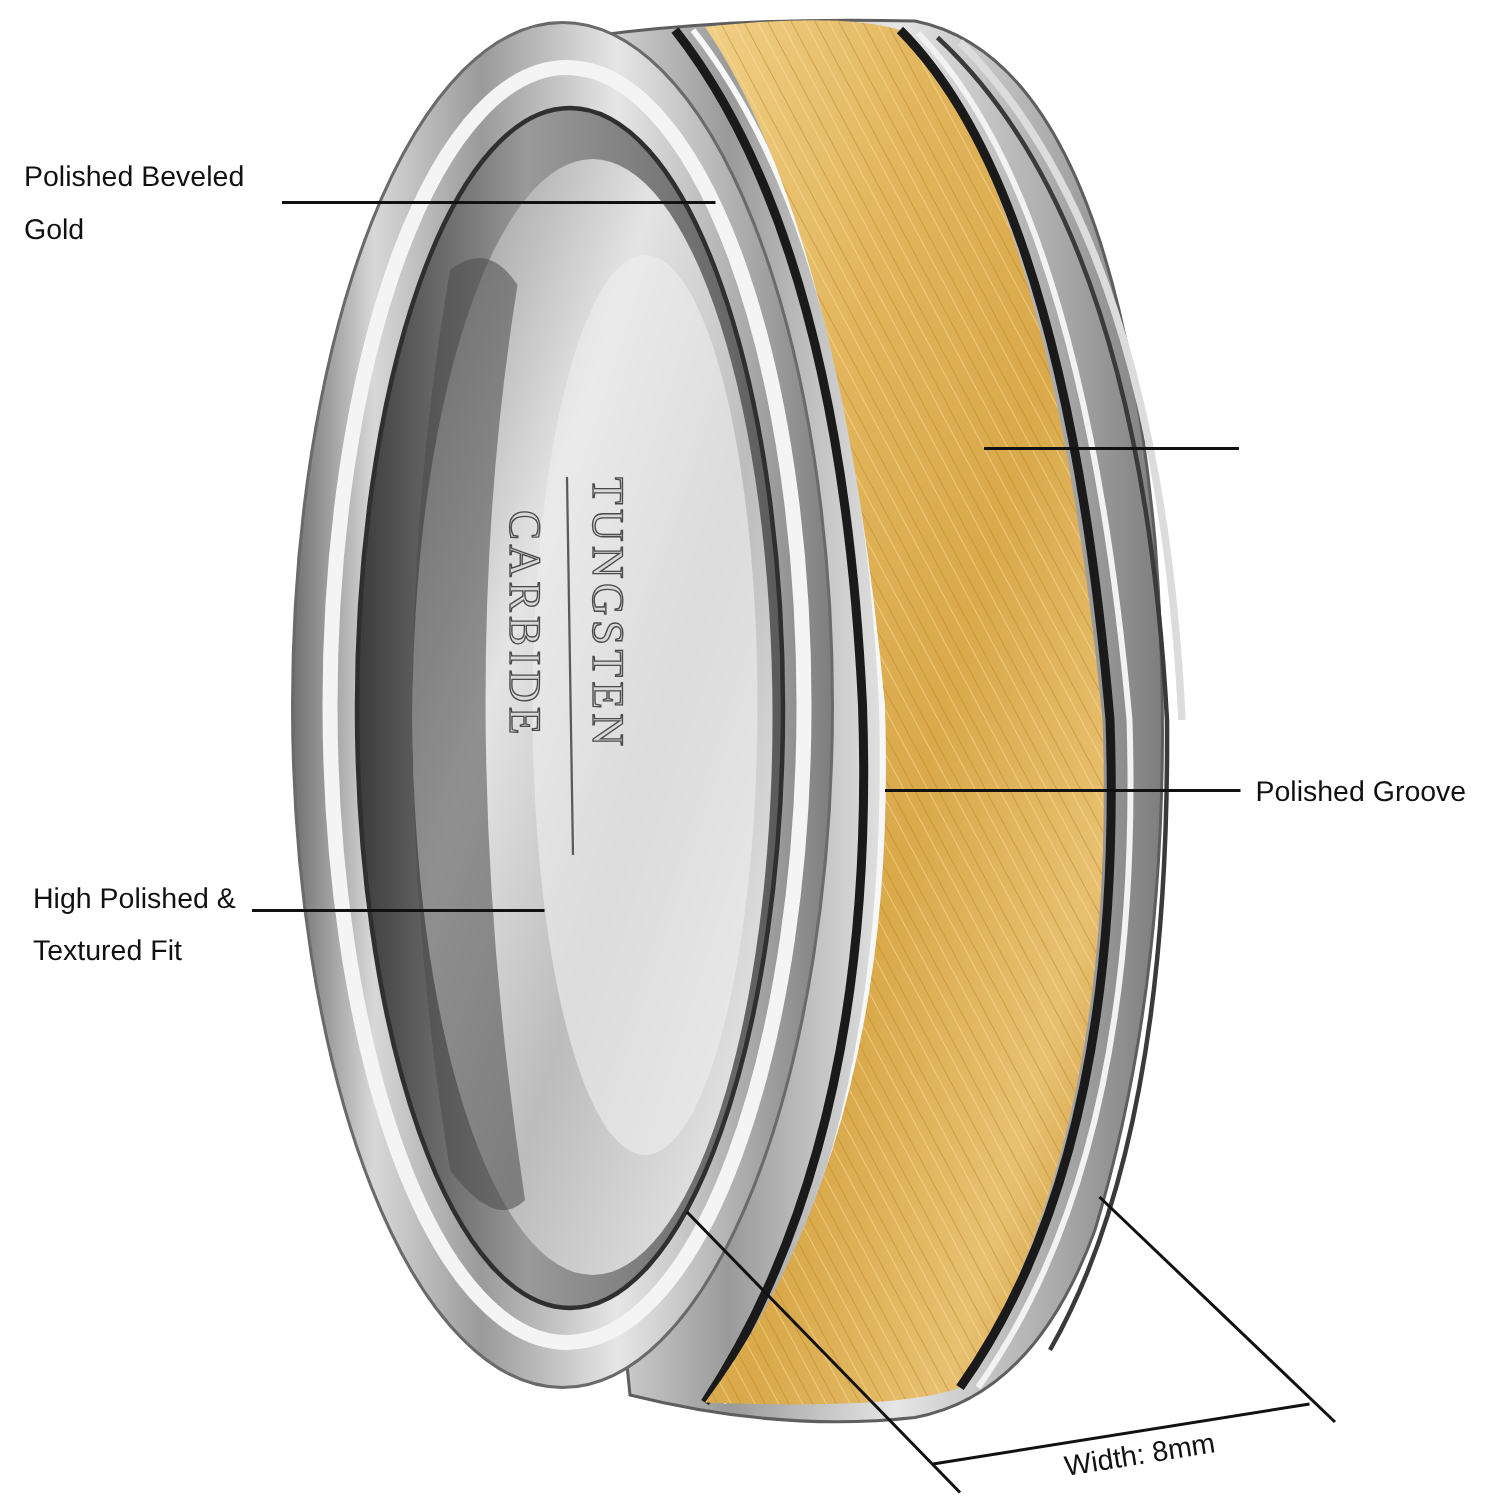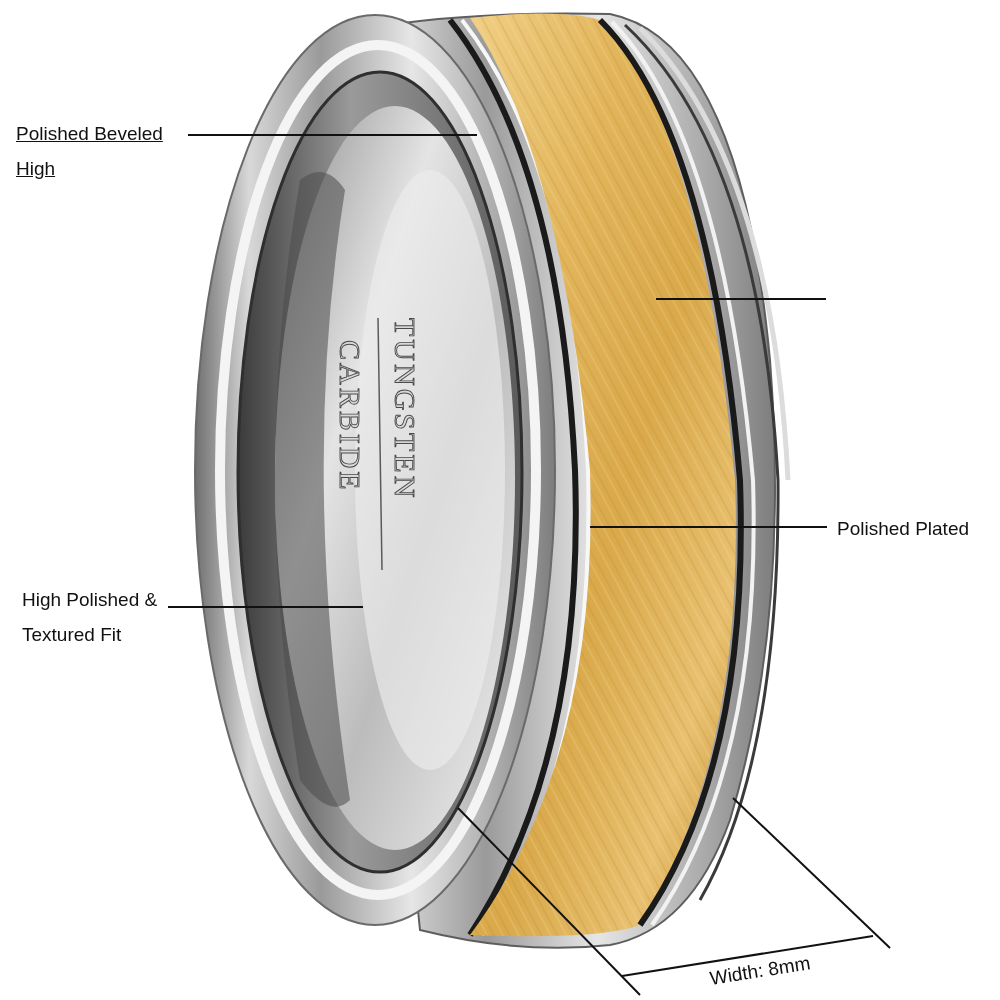--- a/index.html
+++ b/index.html
@@ -84,28 +84,28 @@
     <line class="lead" x1="188" y1="135" x2="477" y2="135"></line>
     <line class="lead" x1="656" y1="299" x2="826" y2="299"></line>
     <line class="lead" x1="590" y1="527" x2="827" y2="527"></line>
     <line class="lead" x1="168" y1="607" x2="363" y2="607"></line>
 
     <line class="lead" x1="458" y1="808" x2="640" y2="995"></line>
     <line class="lead" x1="733" y1="798" x2="890" y2="948"></line>
     <line class="lead" x1="622" y1="976" x2="873" y2="936"></line>
   </svg>
 
-  <div class="label" style="left:16px; top:116px;text-decoration:underline;">
+  <div class="label" style="left:16px; top:101px;">
     <div>Polished Beveled</div>
-    <div>High</div>
+    <div>Gold</div>
   </div>
 
 
   <div class="label" style="left:837px; top:511px;">
-    <div>Polished Plated</div>
+    <div>Polished Groove</div>
   </div>
 
   <div class="label" style="left:22px; top:582px;">
     <div>High Polished &amp;</div>
     <div>Textured Fit</div>
   </div>
 
   <div class="label" style="left:710px; top:968px; transform: rotate(-9deg); transform-origin: left center; line-height:22px;">
     <span>Width: 8mm</span>
   </div>

